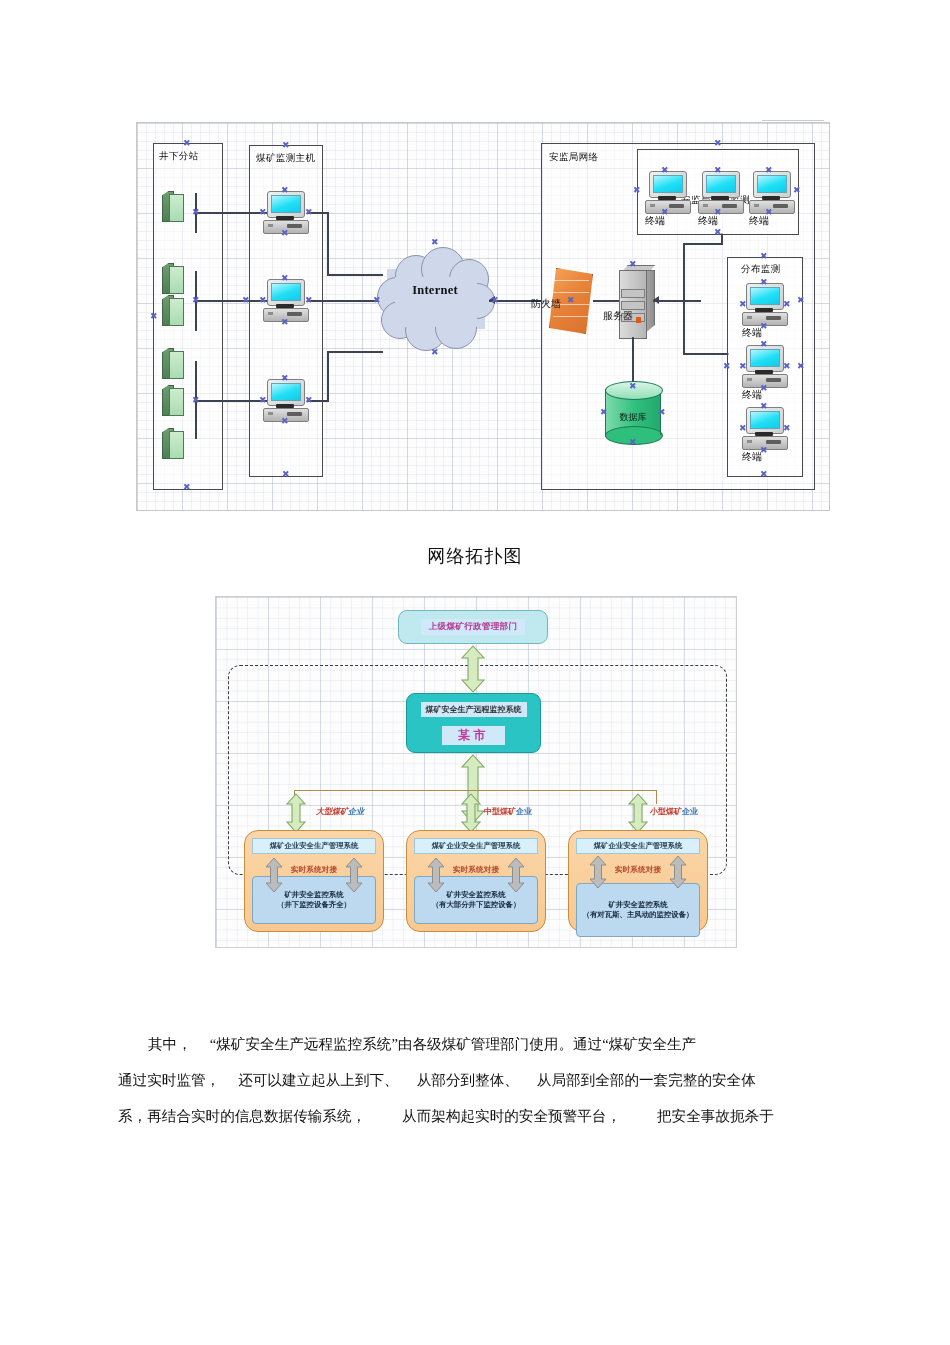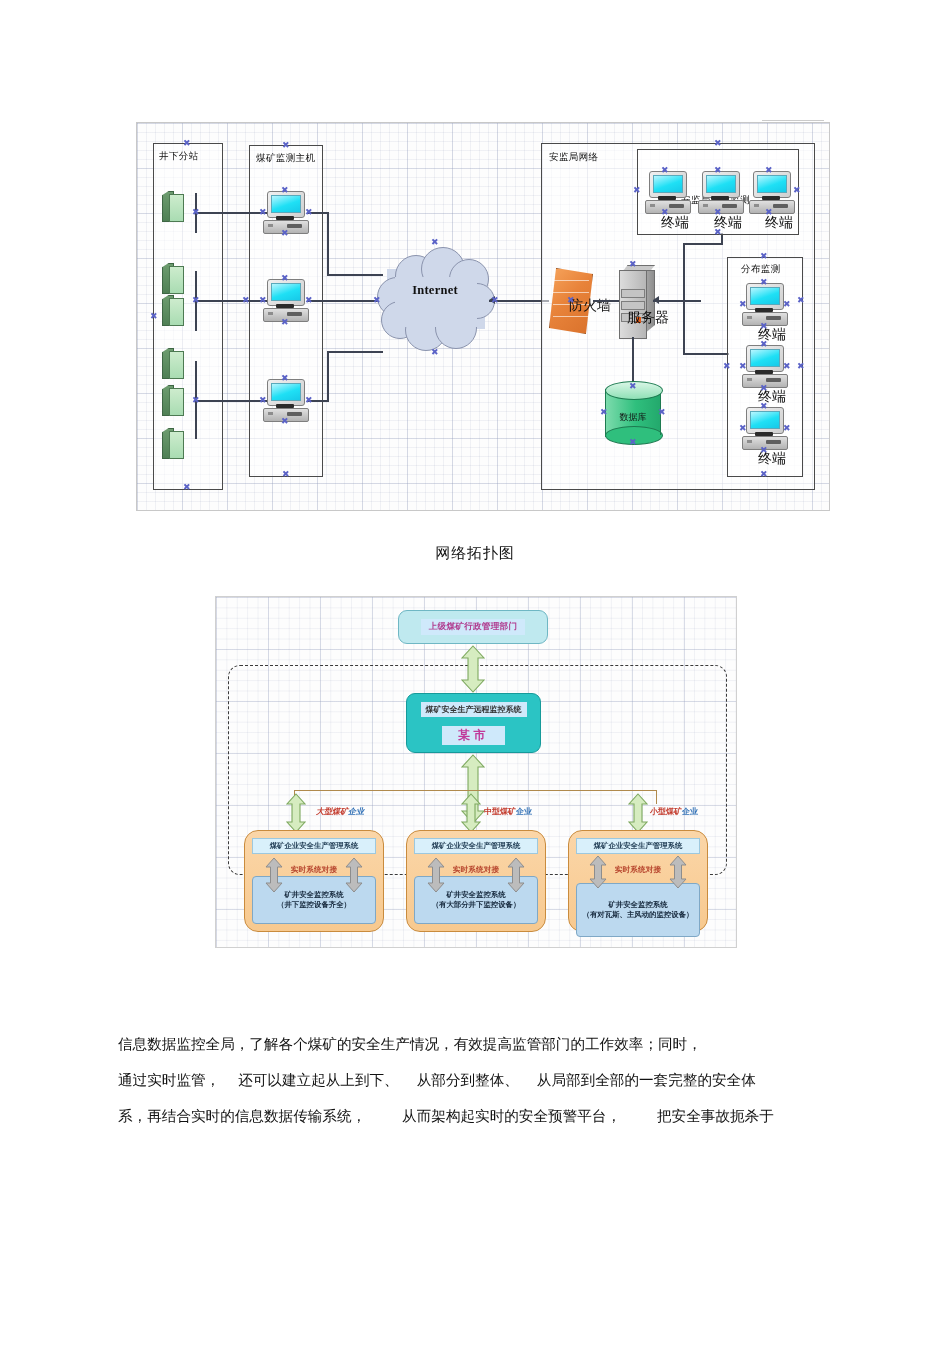--- a/index.html
+++ b/index.html
@@ -17,21 +17,21 @@
     position:absolute;inset:0;
     background-image:
       linear-gradient(to right, rgba(150,160,190,.30) 1px, transparent 1px),
       linear-gradient(to bottom, rgba(150,160,190,.30) 1px, transparent 1px),
       linear-gradient(to right, rgba(150,160,190,.13) 1px, transparent 1px),
       linear-gradient(to bottom, rgba(150,160,190,.13) 1px, transparent 1px);
     background-size:45px 45px,45px 45px,9px 9px,9px 9px;
   }
   .caption{
     position:absolute;width:100%;text-align:center;
-    font-size:15px;font-family:"Liberation Serif","DejaVu Serif",serif;
+    font-size:18px;font-family:"Liberation Serif","DejaVu Serif",serif;
     color:#111;letter-spacing:.06em;
   }
 
   
   #fig1{left:136px;top:122px;width:692px;height:387px;border:1px solid #c8c8c8;}
   .zone{position:absolute;border:1.6px solid #4a4a4a;background:rgba(255,255,255,.55);}
   .zone-title{
     position:absolute;font-size:9.5px;color:#111;white-space:nowrap;
     font-family:"Liberation Serif","DejaVu Serif",serif;letter-spacing:.04em;
   }
@@ -71,22 +71,22 @@
     background:#2a2a2a;border-radius:1px;
   }
   .pc .base{
     position:absolute;left:0;top:29px;width:44px;height:12px;
     background:linear-gradient(180deg,#e0e0e0,#b3b3b3);
     border:1.3px solid #7e7e7e;border-radius:2px;
   }
   .pc .slot{position:absolute;left:24px;top:33px;width:15px;height:4px;background:#5f5f5f;border-radius:1px;}
   .pc .led{position:absolute;left:5px;top:33px;width:5px;height:3px;background:#8d8d8d;}
   .pc-label{
-    position:absolute;width:100%;text-align:right;top:43px;
-    font-size:14px;color:#111;white-space:nowrap;
+    position:absolute;width:100%;text-align:left;top:43px;
+    font-size:10px;color:#111;white-space:nowrap;
   }
 
   
   .cloud{position:absolute;}
   .cloud .puff{
     position:absolute;background:#cfd8ea;border:1.4px solid #8a93ad;border-radius:50%;
   }
   .cloud .body{
     position:absolute;background:#cfd8ea;border:1.4px solid transparent;
   }
@@ -636,18 +636,18 @@
       <div class="barrow" style="left:100px;top:24px;">
         <svg width="18" height="34" viewBox="0 0 18 34">
           <polygon points="9,1 17,10 12.5,10 12.5,24 17,24 9,33 1,24 5.5,24 5.5,10 1,10" fill="#bcbcbc" stroke="#8d8d8d" stroke-width="1"></polygon>
         </svg>
       </div>
     </div>
   </div>
 
 
   <div class="body-text">
-    <p>信息数据监控全局，了解各个煤矿的安全生产情况，有效提高监管部门的工作效率；同时，</p>
+    <p><span class="ind"></span><span>其中，</span><span class="gap"></span><span>“煤矿安全生产远程监控系统”由各级煤矿管理部门使用。通过“煤矿安全生产</span></p>
     <p><span>通过实时监管，</span><span class="gap"></span><span>还可以建立起从上到下、</span><span class="gap"></span><span>从部分到整体、</span><span class="gap"></span><span>从局部到全部的一套完整的安全体</span></p>
     <p><span>系，再结合实时的信息数据传输系统，</span><span class="gap"></span><span class="gap"></span><span>从而架构起实时的安全预警平台，</span><span class="gap"></span><span class="gap"></span><span>把安全事故扼杀于</span></p>
   </div>
 
 </div>
 
 </body></html>

